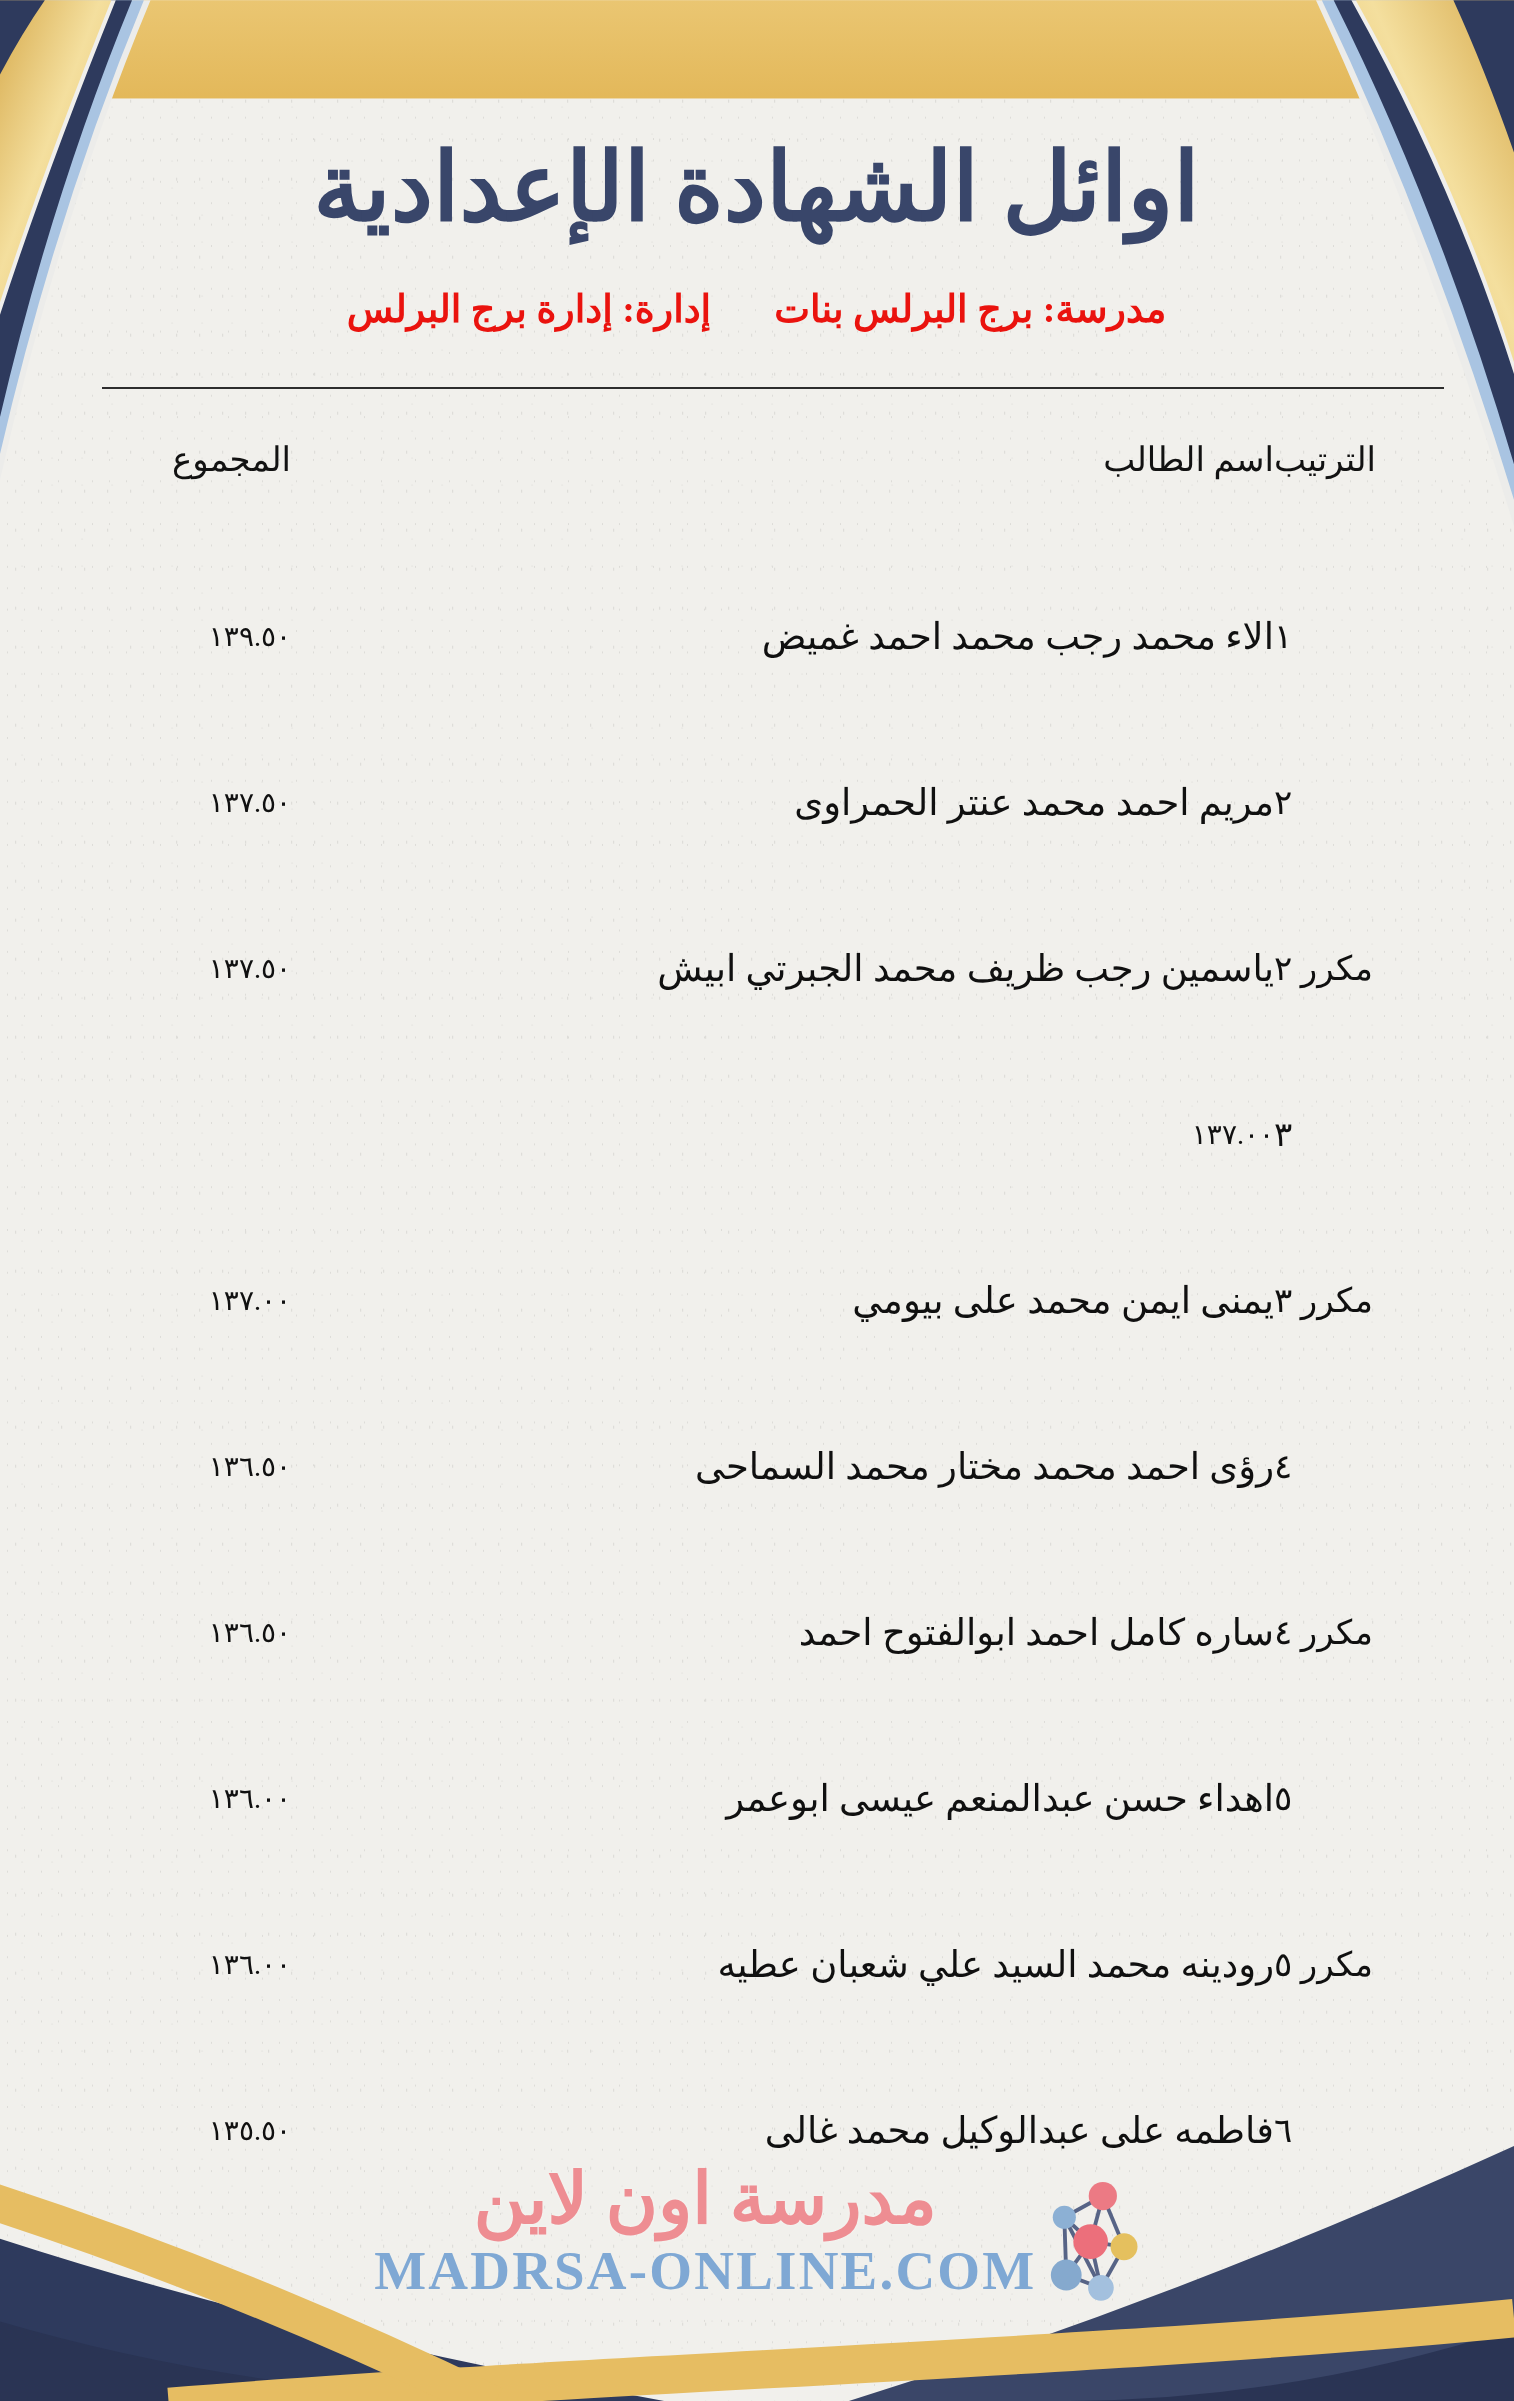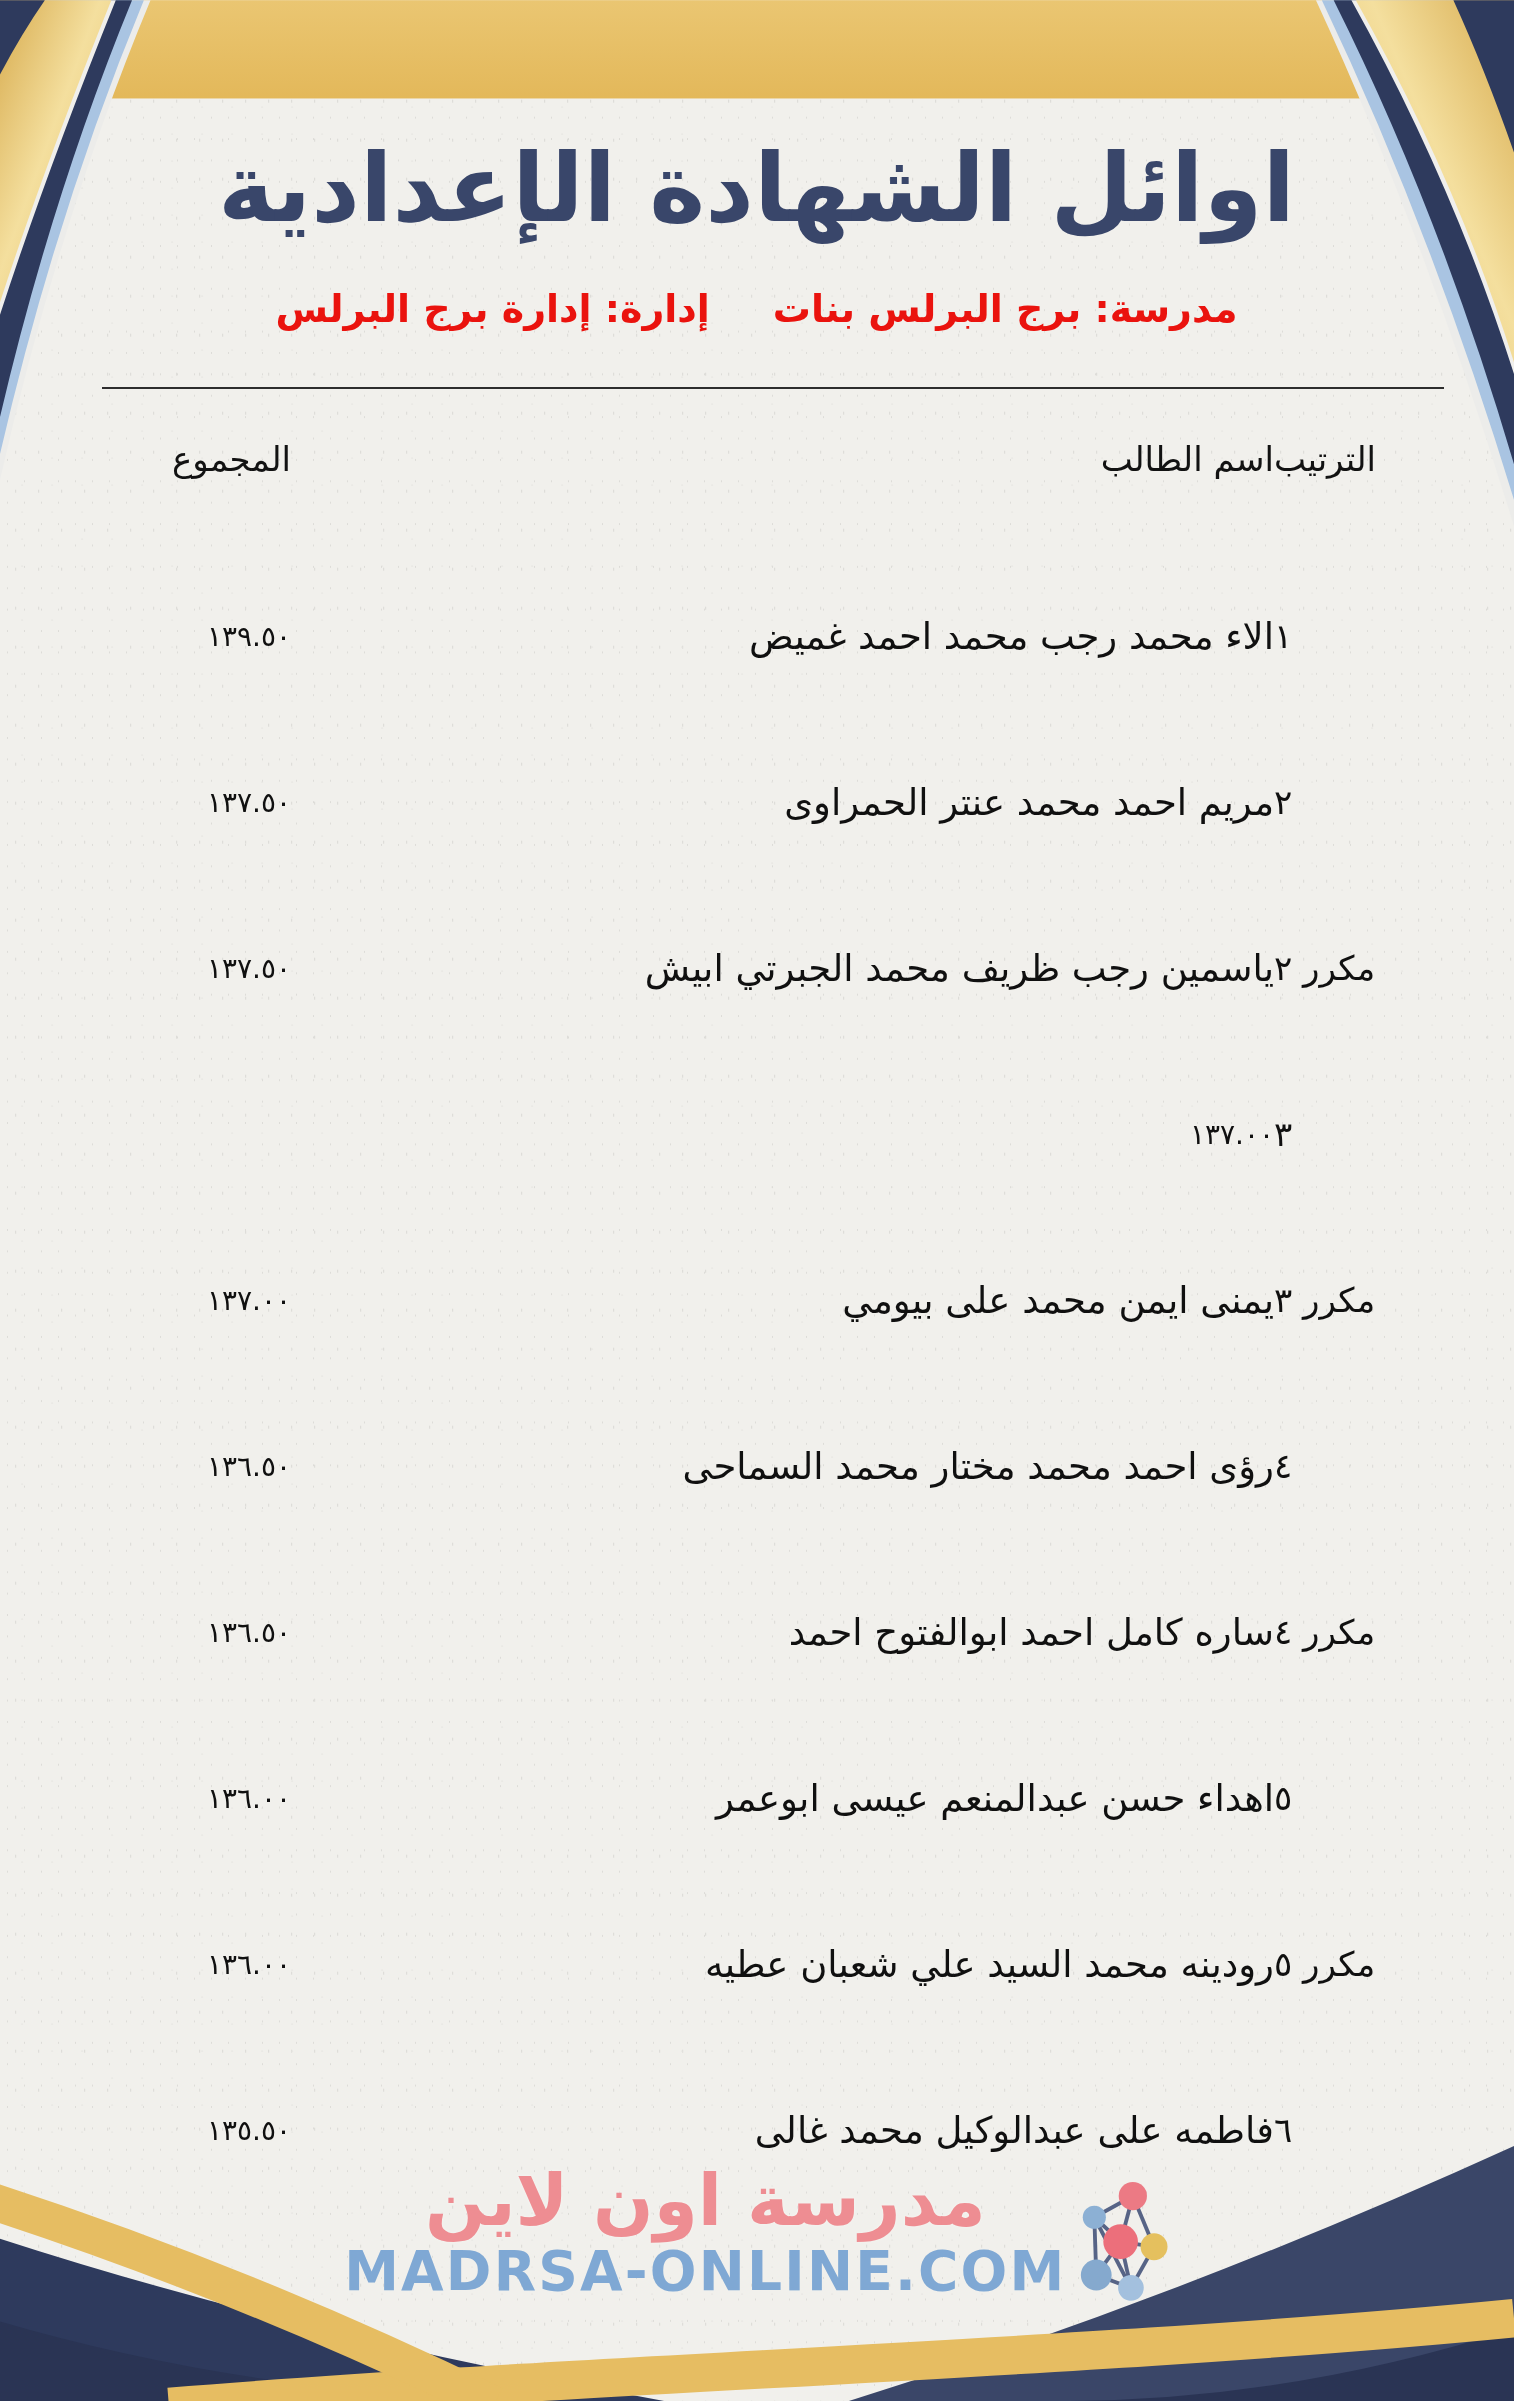--- a/index.html
+++ b/index.html
@@ -12,20 +12,21 @@
     margin:0 auto;
     overflow:hidden;
     direction:rtl;
     background-color:#f1f0ec;
     background-image:
       radial-gradient(#dddcd8 0.9px, transparent 1px),
       radial-gradient(#e5e4e0 1.1px, transparent 1.2px),
       radial-gradient(#d9d8d4 0.7px, transparent 0.8px);
     background-size:17px 21.4px, 30px 27px, 23px 39px;
     background-position:0 0, 8.1px 12.6px, 5.2px 3.7px;
+    font-family:Liberation Serif, serif;
   }
 
   .deco{ position:absolute; left:0; width:1515px; pointer-events:none; }
   .deco-top{ top:0; height:562px; }
   .deco-bottom{ bottom:0; height:414px; }
 
   .title{
     position:absolute; top:112px; left:0; right:0;
     text-align:center;
     font-size:95px; font-weight:bold;
@@ -55,21 +56,21 @@
   .cell-name{ flex:1; text-align:right; }
   .cell-total{ width:222px; text-align:right; }
 
   .rows{ position:absolute; top:553px; right:0; left:0; }
   .trow{ position:relative; height:166px; font-size:37px; color:#101010; }
   .trow .cell-total{ font-size:28px; }
   .trow .cell-rank{ font-size:34px; }
 
   .footer-logo{
     position:absolute; top:2159px; left:0; right:0;
-    display:flex; justify-content:center; align-items:flex-end; gap:4.4px;
+    display:flex; justify-content:center; align-items:flex-start; gap:4.4px;
   }
   .logo-text{ display:flex; flex-direction:column; align-items:center; }
   .logo-ar{
     color:#ee8d92; font-size:71px; font-weight:bold; line-height:1.15;
     text-shadow:0 0 3px #f7f6f3;
   }
   .logo-en{
     direction:ltr;
     color:#7fa8d4; font-size:55px; font-weight:bold; letter-spacing:2.2px;
     line-height:1.1;

